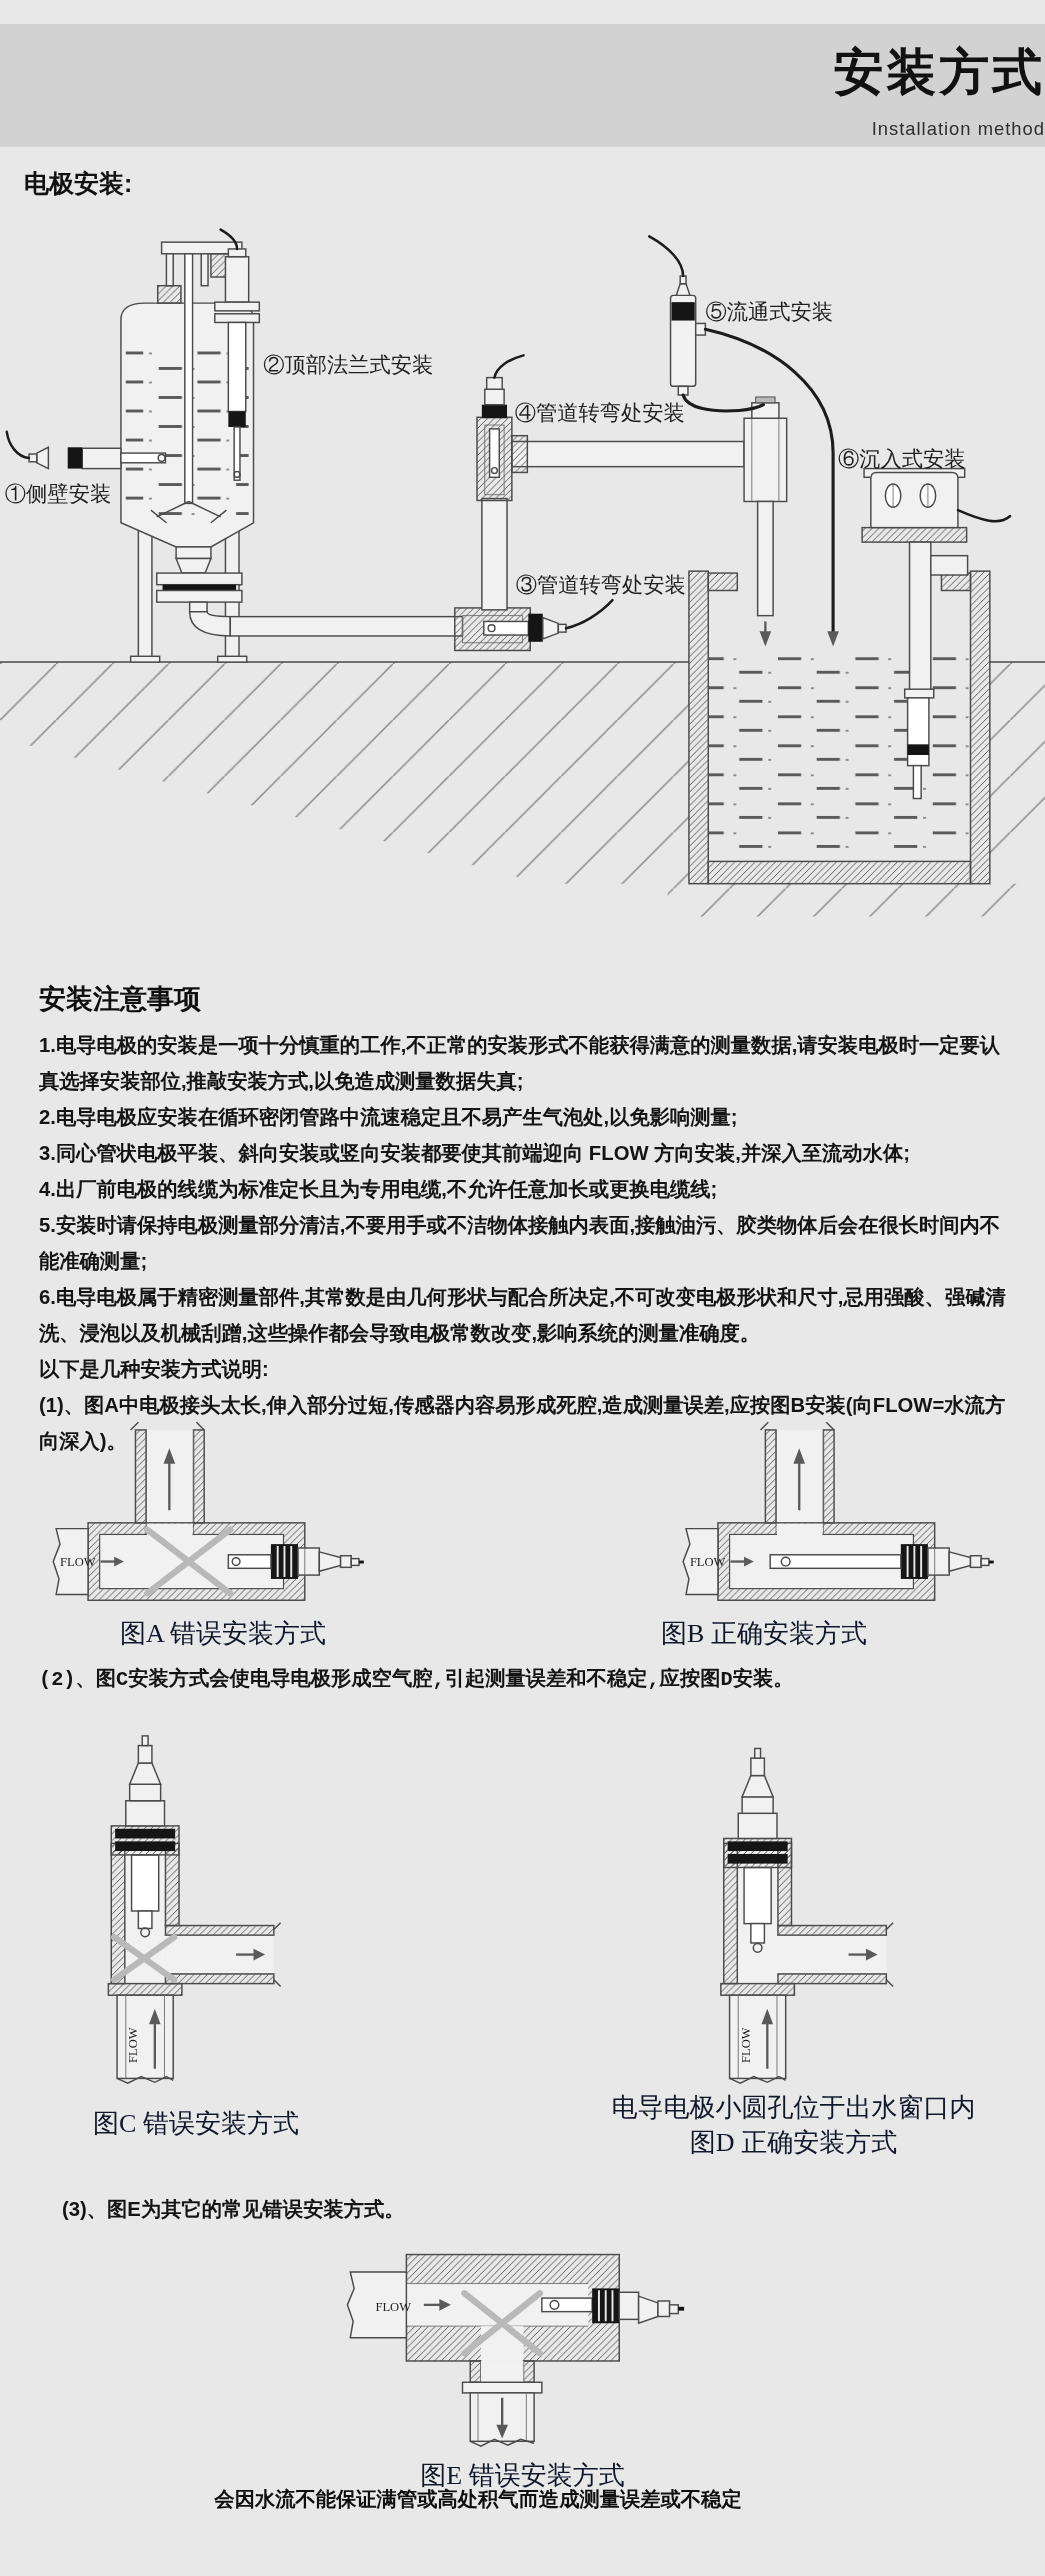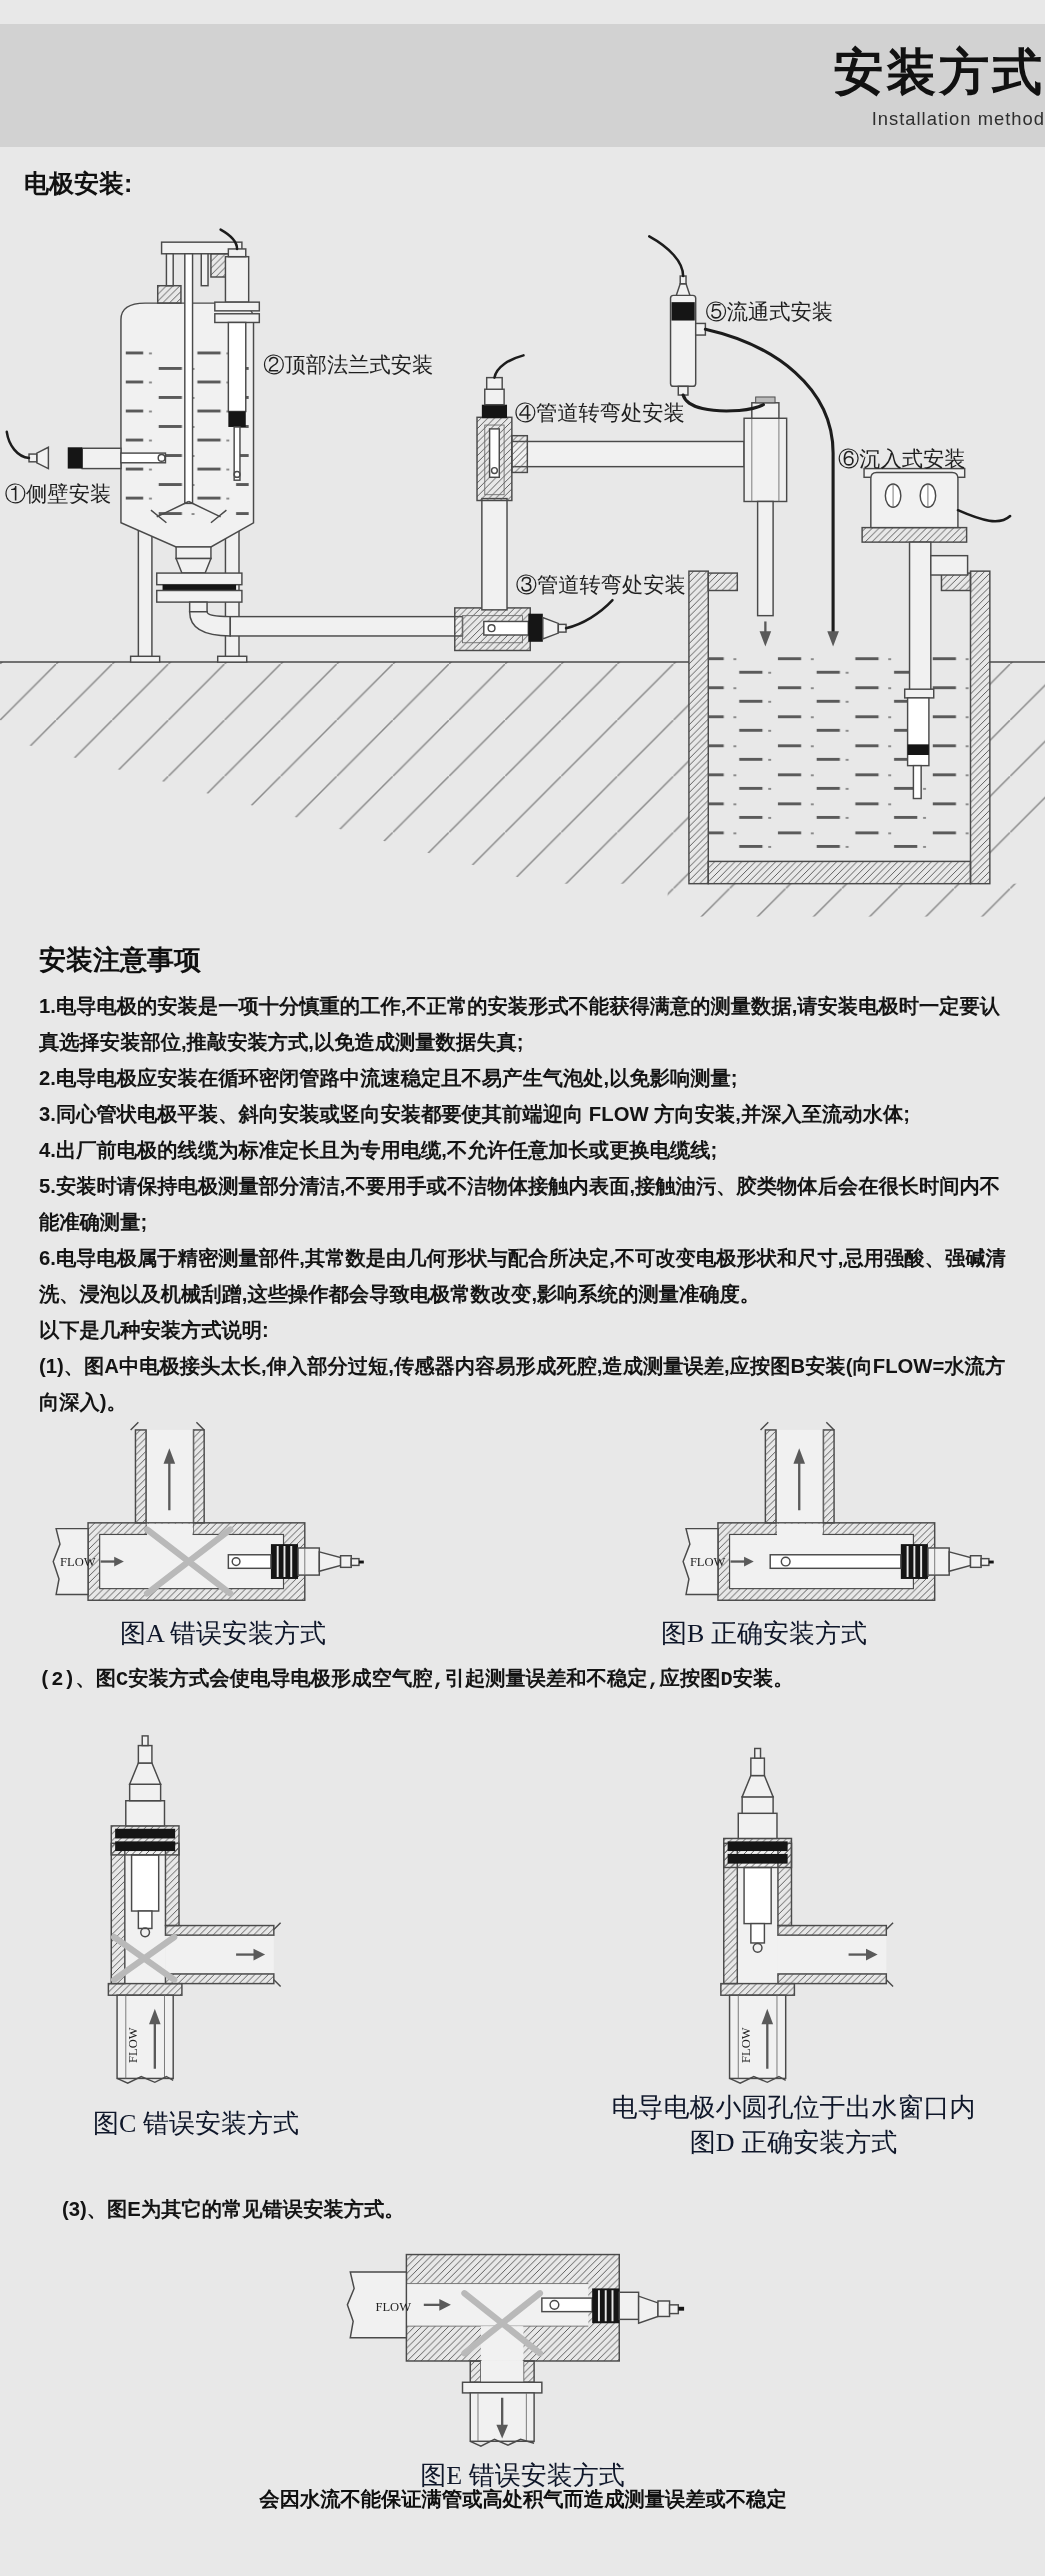--- a/index.html
+++ b/index.html
@@ -1,31 +1,31 @@
 <!DOCTYPE html>
 <html><head>
 <meta charset="utf-8">
 <style>
   html,body{margin:0;padding:0;}
   .page{position:relative;width:1045px;height:2576px;background:#e8e8e8;overflow:hidden;
         font-family:"Liberation Sans",sans-serif;color:#1a1a1a;}
   .band{position:absolute;left:0;top:24px;width:1045px;height:123px;background:#d2d2d2;text-align:right;}
   .band .title{font-size:50px;font-weight:bold;letter-spacing:2.9px;color:#111;margin-top:21px;line-height:1.1;}
-  .band .subtitle{font-size:18.4px;color:#2e2e2e;margin-top:8px;letter-spacing:1px;}
+  .band .subtitle{font-size:18.4px;color:#2e2e2e;margin-top:18px;letter-spacing:1px;}
   .section-label{position:absolute;left:24px;top:167px;font-size:25px;font-weight:bold;color:#111;}
   .diagram{position:absolute;left:0;top:215px;}
-  .notes{position:absolute;left:39px;top:942px;width:970px;}
+  .notes{position:absolute;left:39px;top:981px;width:970px;}
   .notes h3{font-size:27px;font-weight:bold;margin:0 0 9.7px 0;color:#0f0f0f;}
   .note-p{font-size:20.3px;line-height:36px;font-weight:600;color:#141414;margin:0;}
   .exp2{position:absolute;left:39px;top:1662px;width:970px;font-family:Liberation Mono, monospace;}
   .exp3{position:absolute;left:62px;top:2191px;width:970px;}
   .figsvg{position:absolute;left:0;}
   .cap{position:absolute;font-family:"Liberation Serif",serif;font-size:26px;color:#0f172a;text-align:center;}
   .warn{position:absolute;left:0;top:2485px;width:956px;text-align:center;
-        font-size:20.3px;font-weight:bold;color:#0f0f0f;padding-left:45px;}
+        font-size:20.3px;font-weight:bold;color:#0f0f0f;}
   
   svg .ol{fill:#f1f1f1;stroke:#4a4a4a;stroke-width:1.5;}
   svg .wt{fill:#ffffff;stroke:#4a4a4a;stroke-width:1.5;}
   svg .ht{fill:url(#hatch);stroke:#4a4a4a;stroke-width:1.5;}
   svg .bk{fill:#151515;stroke:none;}
   svg .ln{stroke:#4a4a4a;stroke-width:1.5;fill:none;}
   svg .th{stroke:#6a6a6a;stroke-width:0.9;fill:none;}
   svg .cb{stroke:#1c1c1c;stroke-width:2.6;fill:none;stroke-linecap:round;}
   svg .hs{stroke:#1c1c1c;stroke-width:3.2;fill:none;stroke-linecap:round;}
   svg .ar{stroke:#5a5a5a;stroke-width:2.4;fill:none;}

